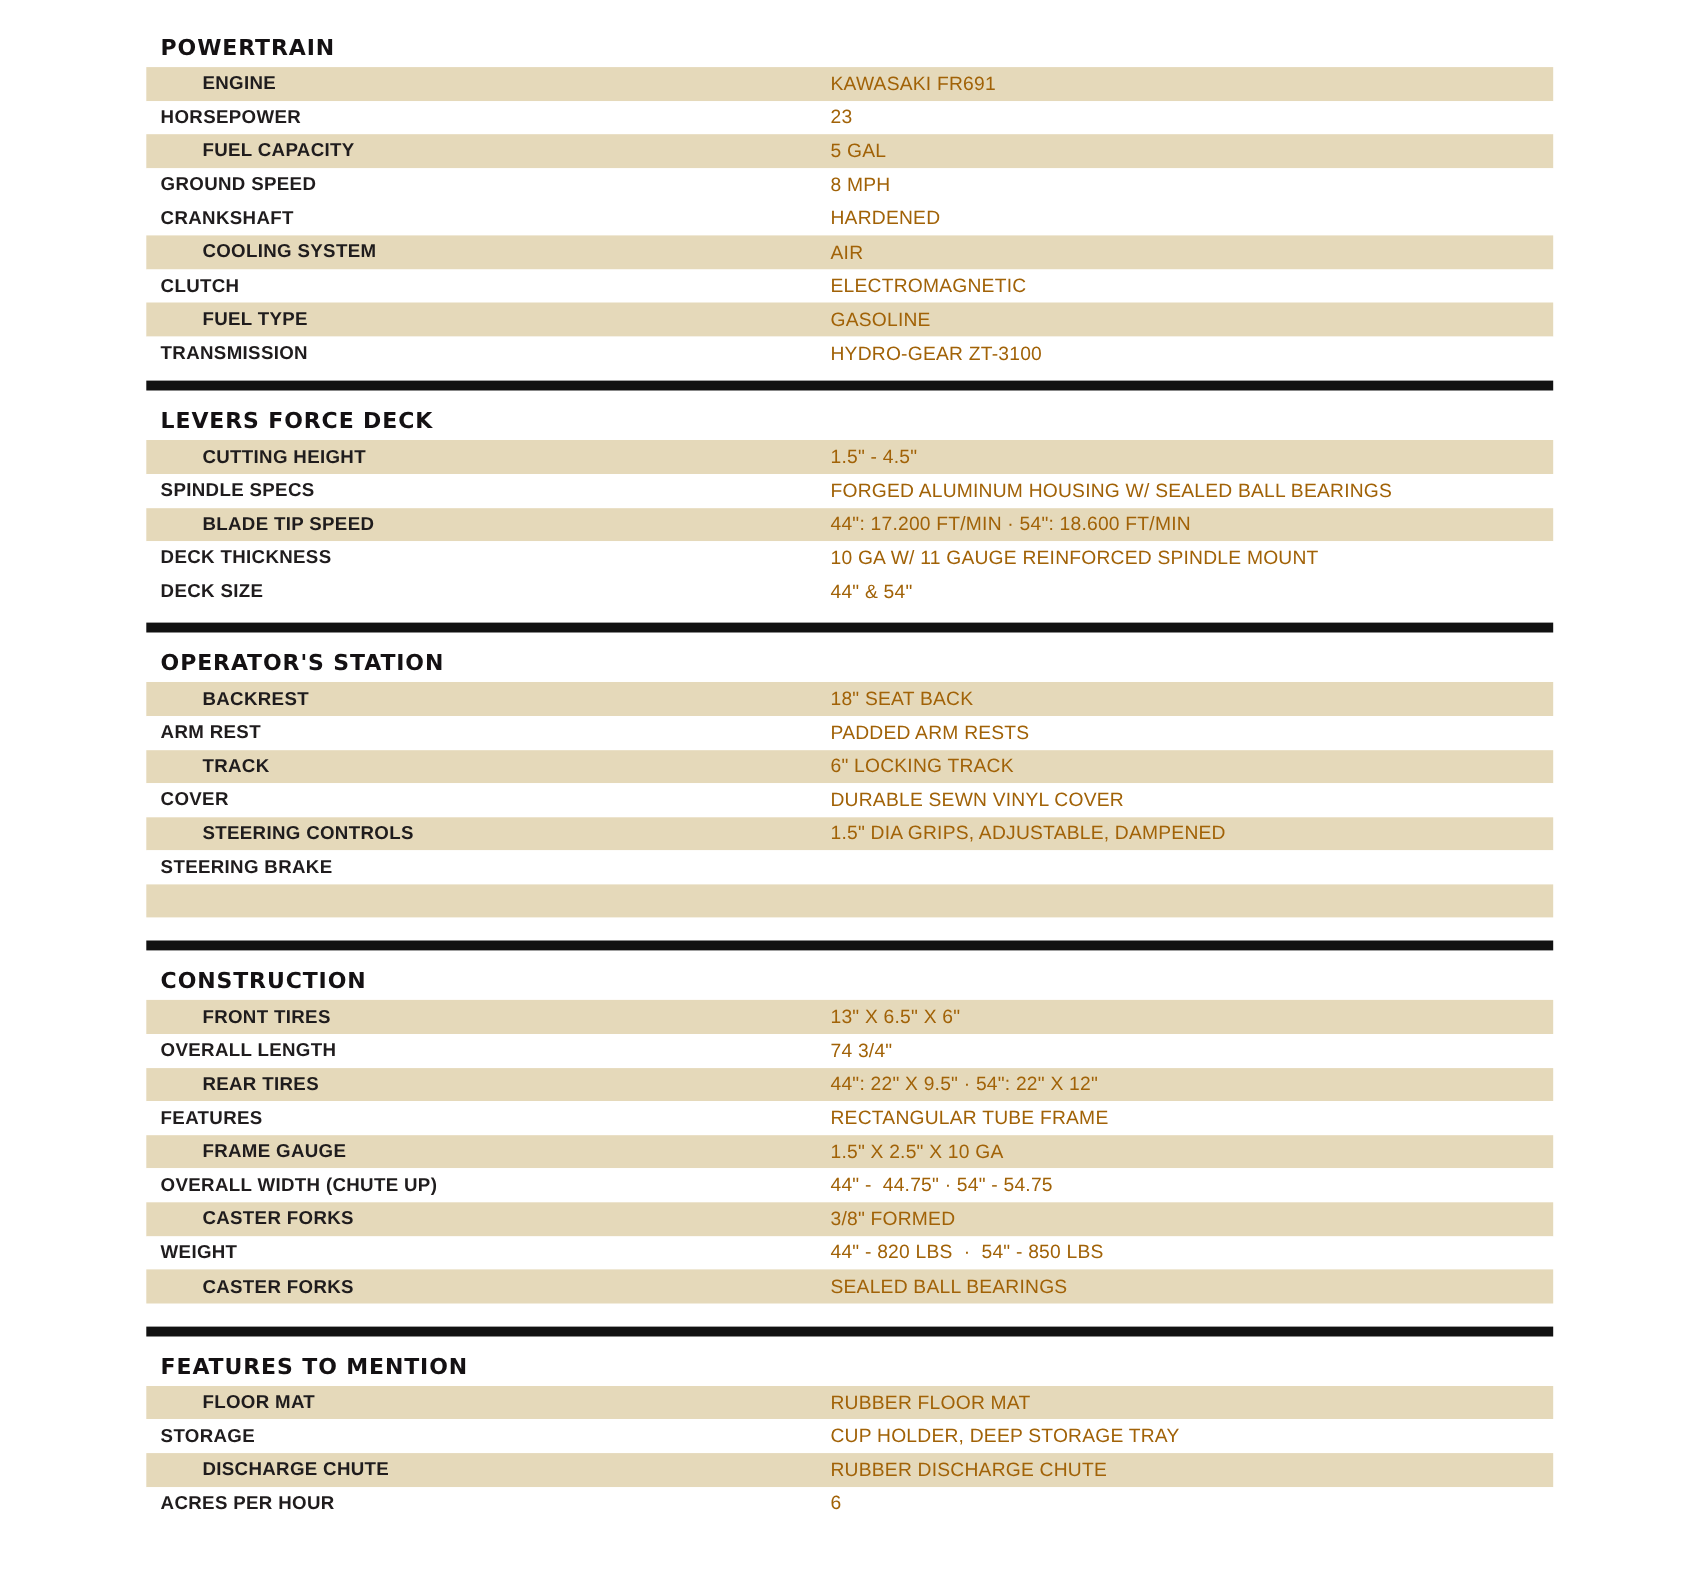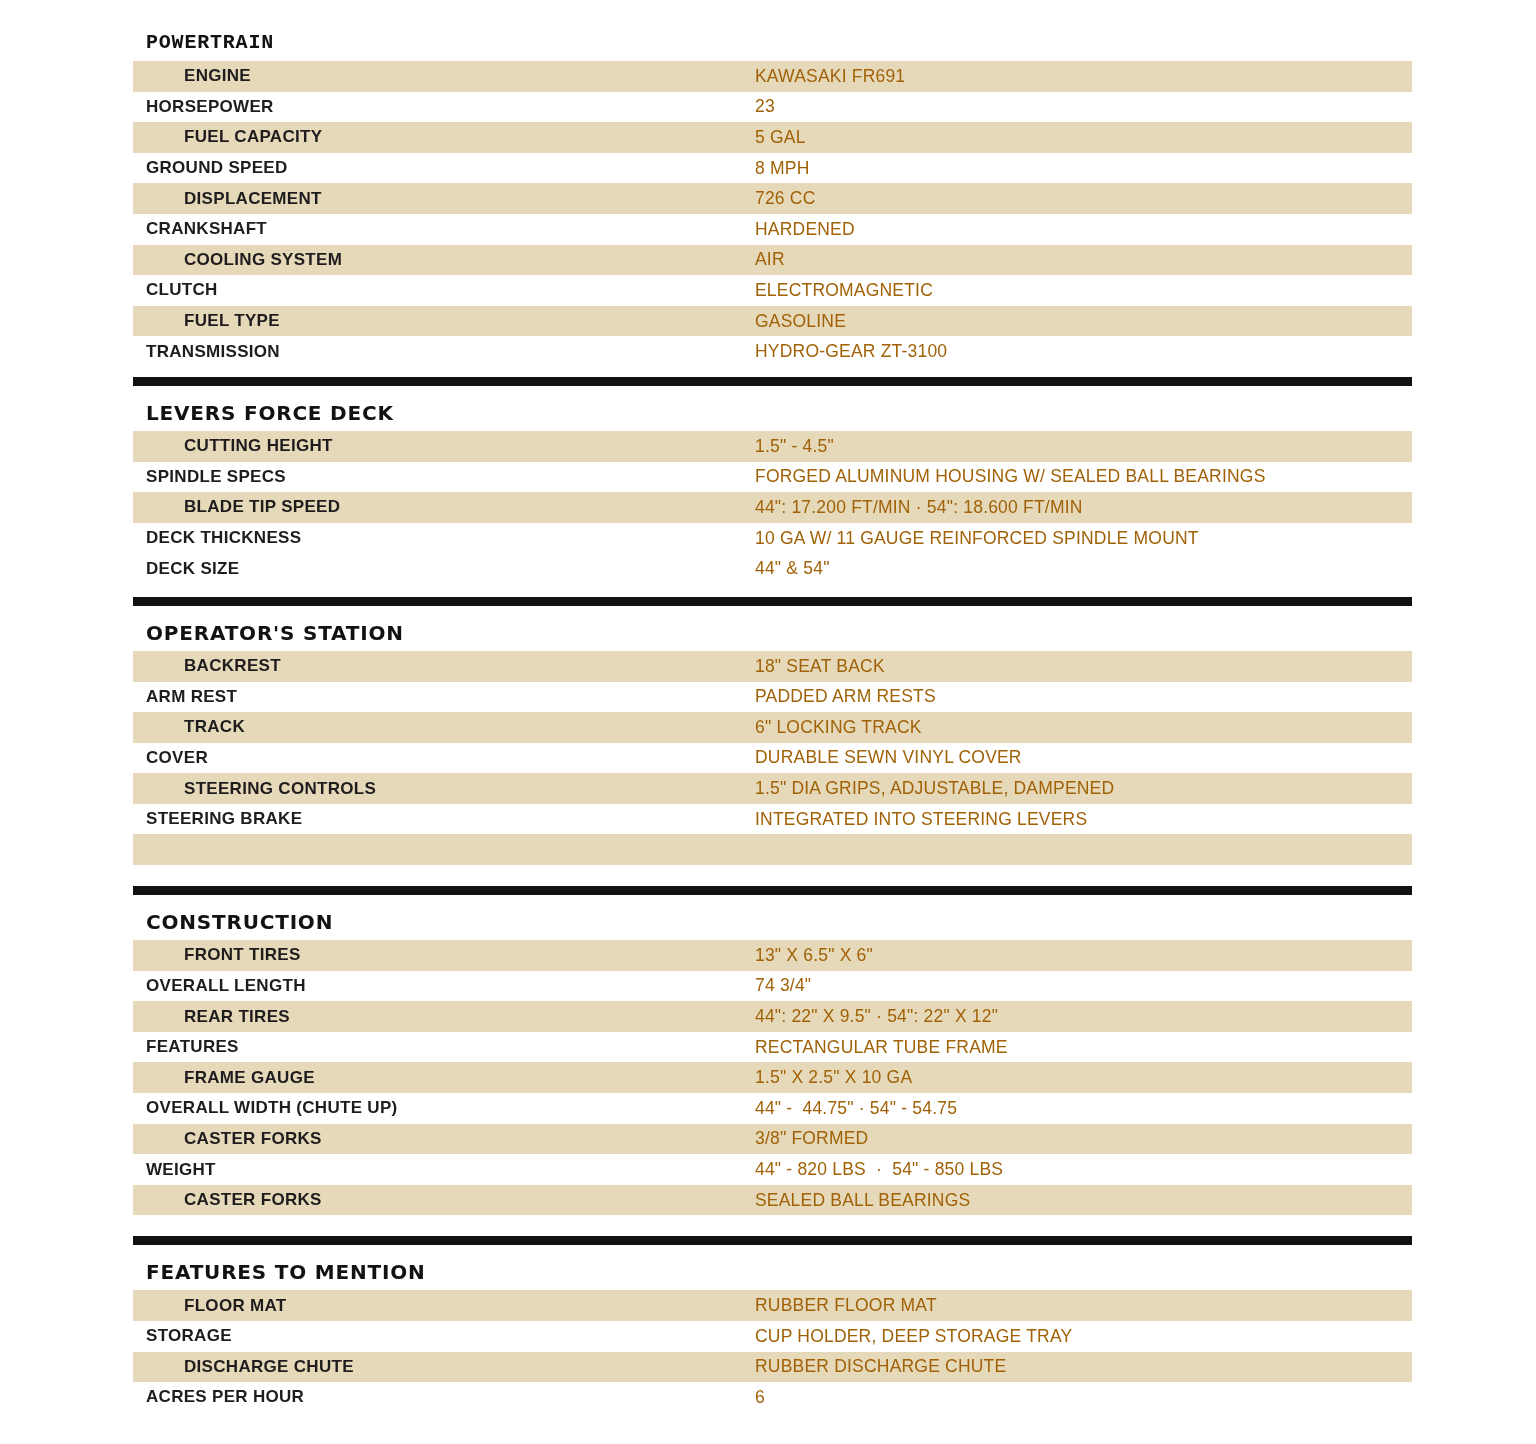--- a/index.html
+++ b/index.html
@@ -24,21 +24,20 @@
     padding: 16px 0 7px 13px;
     font-family: "DejaVu Sans", "Liberation Sans", sans-serif;
     font-size: 20px;
     line-height: 22px;
     font-weight: 800;
     letter-spacing: 0.8px;
     color: #141113;
   }
   .spec-section:first-child .section-title {
     padding-top: 22px;
-    font-family: Liberation Mono, monospace;
   }
   .spec-row {
     position: relative;
     height: 30.6px;
     display: flex;
     align-items: center;
     background: #ffffff;
   }
   .spec-row.alt {
     background: #e5d9ba;
@@ -94,24 +93,20 @@
   <div class="spec-row alt">
     <span class="spec-label">FUEL CAPACITY</span>
     <span class="spec-value">5 GAL</span>
   </div>
 
   <div class="spec-row">
     <span class="spec-label">GROUND SPEED</span>
     <span class="spec-value">8 MPH</span>
   </div>
 
-  <div class="spec-row alt">
-    <span class="spec-label">DISPLACEMENT</span>
-    <span class="spec-value">726 CC</span>
-  </div>
 
   <div class="spec-row">
     <span class="spec-label">CRANKSHAFT</span>
     <span class="spec-value">HARDENED</span>
   </div>
 
   <div class="spec-row alt">
     <span class="spec-label">COOLING SYSTEM</span>
     <span class="spec-value">AIR</span>
   </div>
@@ -191,21 +186,20 @@
     <span class="spec-value">DURABLE SEWN VINYL COVER</span>
   </div>
 
   <div class="spec-row alt">
     <span class="spec-label">STEERING CONTROLS</span>
     <span class="spec-value">1.5" DIA GRIPS, ADJUSTABLE, DAMPENED</span>
   </div>
 
   <div class="spec-row">
     <span class="spec-label">STEERING BRAKE</span>
-    <span class="spec-value">INTEGRATED INTO STEERING LEVERS</span>
   </div>
 
   <div class="spec-row alt">
     <span class="spec-label"></span>
     <span class="spec-value"></span>
   </div>
 </div>
   </section>
 
   <div class="spec-divider d3"></div>

